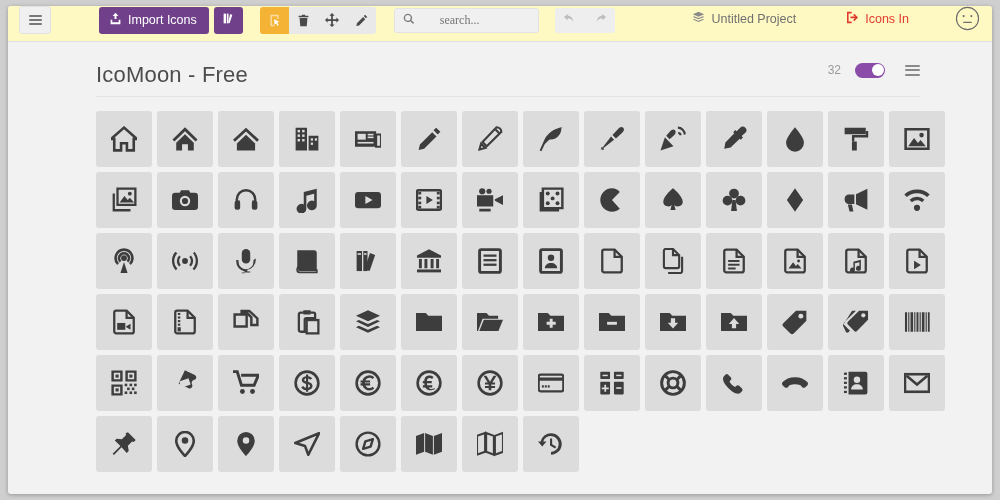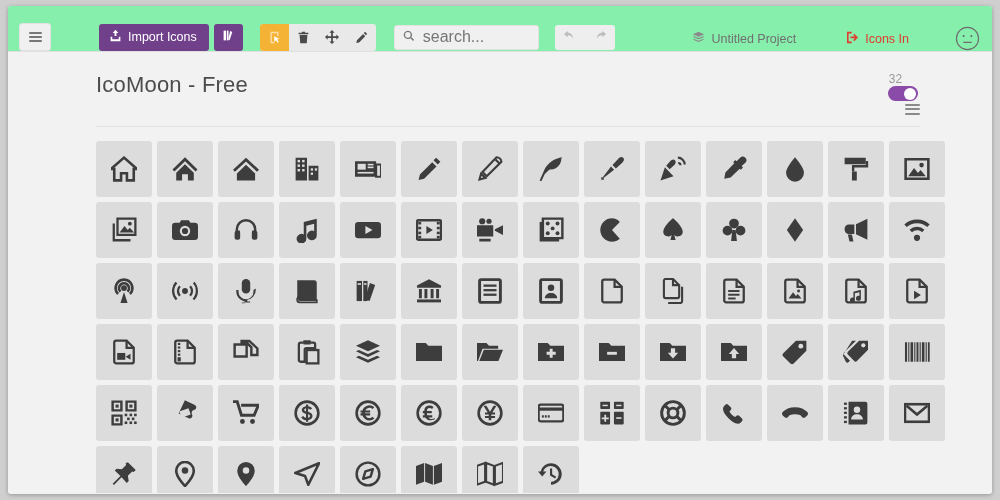--- a/index.html
+++ b/index.html
@@ -19,25 +19,25 @@
     height: 488px;
     background: #f2f2f2;
     border-radius: 3px;
     box-shadow: 0 1px 4px rgba(0,0,0,0.28);
     overflow: hidden;
   }
 
   
   .header {
     position: relative;
-    height: 46px;
-    background: #86efac;
+    height: 36px;
+    background: #fef9c3;
     border-bottom: 1px solid #e0e0e0;
     display: flex;
-    align-items: flex-end;
+    align-items: flex-start;
     box-sizing: border-box;
   }
   .hdr-left { display: flex; align-items: center; }
   .hdr-right {
     margin-left: auto;
     display: flex;
     align-items: center;
     padding-right: 12px;
     gap: 28px;
   }
@@ -100,23 +100,23 @@
     margin-left: 18px;
     width: 145px; height: 25px;
     background: #f0f0f0;
     border: 1px solid #e3e3e3;
     border-radius: 3px;
     display: flex; align-items: center;
     padding: 0 8px;
     box-sizing: border-box;
   }
   .search-box .txt {
-    margin-left: 6px; color: #b3b3b3; font-size: 16px;
+    margin-left: 23px; color: #b3b3b3; font-size: 12px;
     background: transparent; border: 0; outline: 0;
-    width: 100%; font-family: Liberation Sans, sans-serif;
+    width: 100%; font-family: Liberation Serif, serif;
   }
 
   .histgroup {
     display: flex; margin-left: 16px;
     background: #eeeeee; border-radius: 3px; height: 25px;
   }
   .hist {
     width: 30px; height: 25px;
     display: flex; align-items: center; justify-content: center;
     color: #bdbdbd; cursor: pointer;
@@ -159,21 +159,20 @@
     color: #4c4c4c;
     font-weight: normal;
     letter-spacing: 0.2px;
     margin: 0;
     padding-bottom: 2px;
   }
   .set-tools {
     margin-left: auto;
     display: flex; align-items: center;
     padding-bottom: 3px;
-    flex-direction: column;
   }
   .size-num { color: #9a9a9a; font-size: 12px; margin-right: 14px; }
   .toggle {
     width: 30px; height: 15px;
     background: #8b4ba8; border-radius: 9px;
     position: relative; cursor: pointer;
   }
   .toggle .knob {
     position: absolute; right: 1.5px; top: 1.5px;
     width: 12px; height: 12px; background: #fff; border-radius: 50%;

